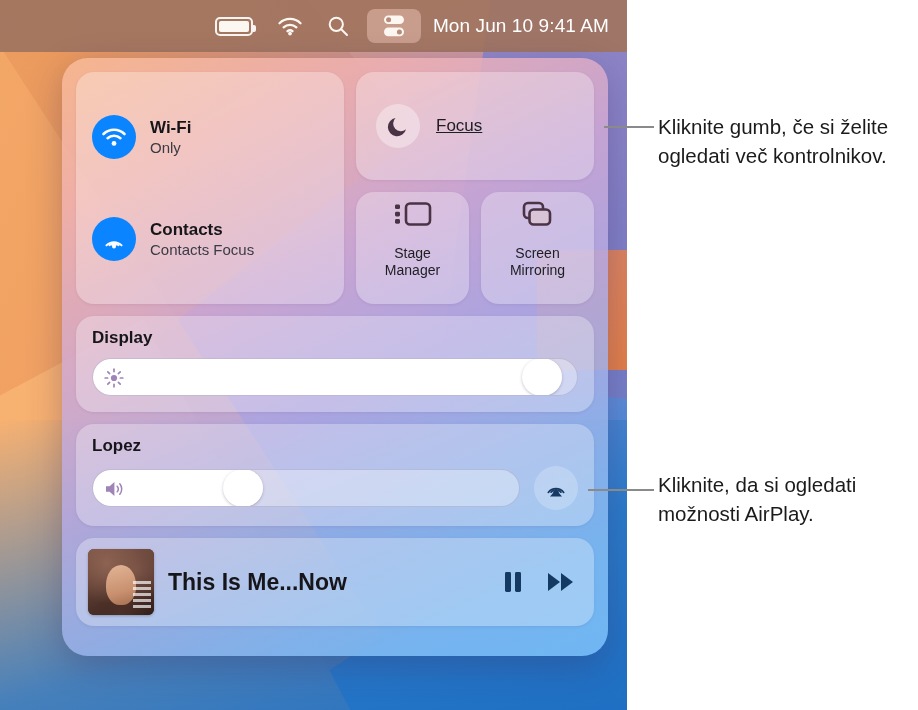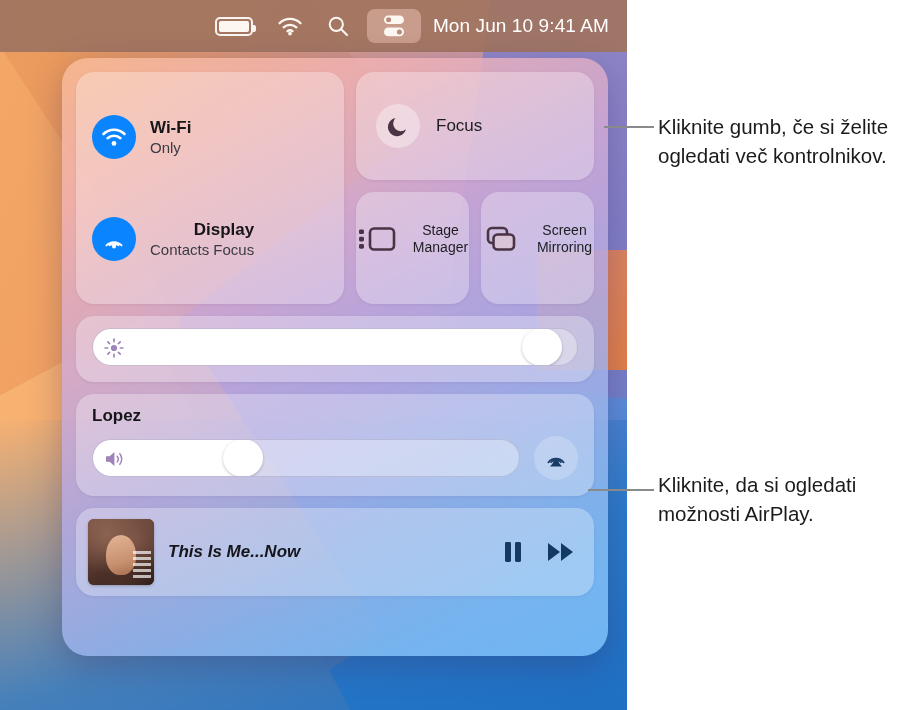--- a/index.html
+++ b/index.html
@@ -114,35 +114,35 @@
   
   .conn { width:268px; padding:14px 16px; display:flex; flex-direction:column;
           justify-content:space-around; }
   .conn-row { display:flex; align-items:center; gap:14px; height:62px; }
   .conn-ico {
     width:44px; height:44px; border-radius:50%;
     background:#0a84ff; flex:none;
     display:flex; align-items:center; justify-content:center;
   }
   .conn-txt { display:flex; flex-direction:column; gap:1px; }
-  .conn-title { font-size:17px; font-weight:bold; color:#16161a;text-align:right; }
+  .conn-title { font-size:17px; font-weight:bold; color:#16161a; }
   .conn-sub { font-size:15px; color:#3b3b44; }
 
   
   .rightcol { flex:1; display:flex; flex-direction:column; gap:12px; }
   .focus-tile { height:108px; display:flex; align-items:center; padding-left:20px; gap:16px; }
   .focus-circle {
     width:44px; height:44px; border-radius:50%;
     background: rgba(255,255,255,.36);
     display:flex; align-items:center; justify-content:center; flex:none;
   }
-  .focus-label { font-size:17px; color:#1d1d22; }
+  .focus-label { font-size:17px; color:#1d1d22;text-decoration:underline; }
   .mini-row { flex:1; display:flex; gap:12px; }
   .mini-tile {
-    flex:1; display:flex; flex-direction:row; align-items:center;
+    flex:1; display:flex; flex-direction:column; align-items:center;
     justify-content:center; gap:16px; padding-bottom:18px;
   }
   .mini-label { font-size:14px; color:#1d1d22; line-height:1.18; text-align:center; font-weight:500;}
 
   
   .slider-tile { margin-top:12px; padding:12px 16px 16px; }
   .slider-head { font-size:17px; font-weight:bold; color:#16161a; margin-bottom:10px; }
   .track {
     position:relative; height:38px; border-radius:19px; overflow:hidden;
     background: rgba(255,255,255,.34);
@@ -185,21 +185,21 @@
   .album .face {
     position:absolute; left:18px; top:16px; width:30px; height:40px; border-radius:50% 50% 45% 45%;
     background: linear-gradient(165deg,#e2b597 0%, #c8906f 65%, #a46e50 100%);
   }
   .album .txt {
     position:absolute; right:3px; bottom:4px; width:18px; height:30px;
     background: repeating-linear-gradient(180deg, rgba(255,255,255,.85) 0 3px, rgba(255,255,255,0) 3px 6px);
     opacity:.8;
   }
   .np-meta { flex:1; display:flex; flex-direction:column; gap:2px; min-width:0; }
-  .np-title { font-size:17px; font-weight:bold; color:#15151a; white-space:nowrap;font-style:italic; }
+  .np-title { font-size:23px; font-weight:bold; color:#15151a; white-space:nowrap; }
   .np-artist { font-size:15px; color:#2f3038; white-space:nowrap; }
   .np-ctrls { display:flex; align-items:center; gap:22px; }
 
   
   .callout { position:absolute; color:#1b1b1b; font-size:20.5px; line-height:1.42; }
   .leader { position:absolute; height:2px; background:#8a8a8a; }
 
   svg { display:block; }
 </style>
 </head>
@@ -276,21 +276,21 @@
               <svg width="28" height="28" viewBox="0 0 28 28">
                 <g fill="none" stroke="#fff" stroke-width="1.9" stroke-linecap="round">
                   <path d="M6.4 20.4 A10.4 10.4 0 0 1 21.6 20.4"></path>
                   <path d="M9.4 20.2 A6.6 6.6 0 0 1 18.6 20.2"></path>
                   <path d="M12.2 20 A3 3 0 0 1 15.8 20"></path>
                 </g>
                 <circle cx="14" cy="21.6" r="2" fill="#fff"></circle>
               </svg>
             </span>
             <span class="conn-txt">
-              <span class="conn-title">Display</span>
+              <span class="conn-title">Contacts</span>
               <span class="conn-sub">Contacts Focus</span>
             </span>
           </div>
         </div>
 
         <div class="rightcol">
           <div class="tile focus-tile">
             <span class="focus-circle">
               <svg width="24" height="24" viewBox="0 0 24 24">
                 <path d="M20 15.2 A9.2 9.2 0 1 1 9.6 4 A7.6 7.6 0 0 0 20 15.2 Z" fill="#4a3345"></path>
@@ -314,20 +314,21 @@
                 <rect x="5" y="4" width="19" height="15" rx="4" fill="none" stroke="#4a3345" stroke-width="2.6"></rect>
                 <path d="M14.5 10.5 h12.5 a4 4 0 0 1 4 4 v7 a4 4 0 0 1 -4 4 h-12.5 a4 4 0 0 1 -4 -4 v-7 a4 4 0 0 1 4 -4 z" fill="#d9c3d6" stroke="#4a3345" stroke-width="2.6"></path>
               </svg>
               <span class="mini-label">Screen<br>Mirroring</span>
             </div>
           </div>
         </div>
       </div>
 
       <div class="tile slider-tile">
+        <div class="slider-head">Display</div>
         <div class="track">
           <div class="fill" style="width:97%"></div>
           <div class="knob" style="left:calc(97% - 40px)"></div>
           <span class="glyph">
             <svg width="20" height="20" viewBox="0 0 20 20">
               <circle cx="10" cy="10" r="3.1" fill="#9e84b8"></circle>
               <g stroke="#9e84b8" stroke-width="1.7" stroke-linecap="round">
                 <line x1="10" y1="1.2" x2="10" y2="3.6"></line>
                   <line x1="10" y1="16.4" x2="10" y2="18.8"></line>
                 <line x1="1.2" y1="10" x2="3.6" y2="10"></line>

